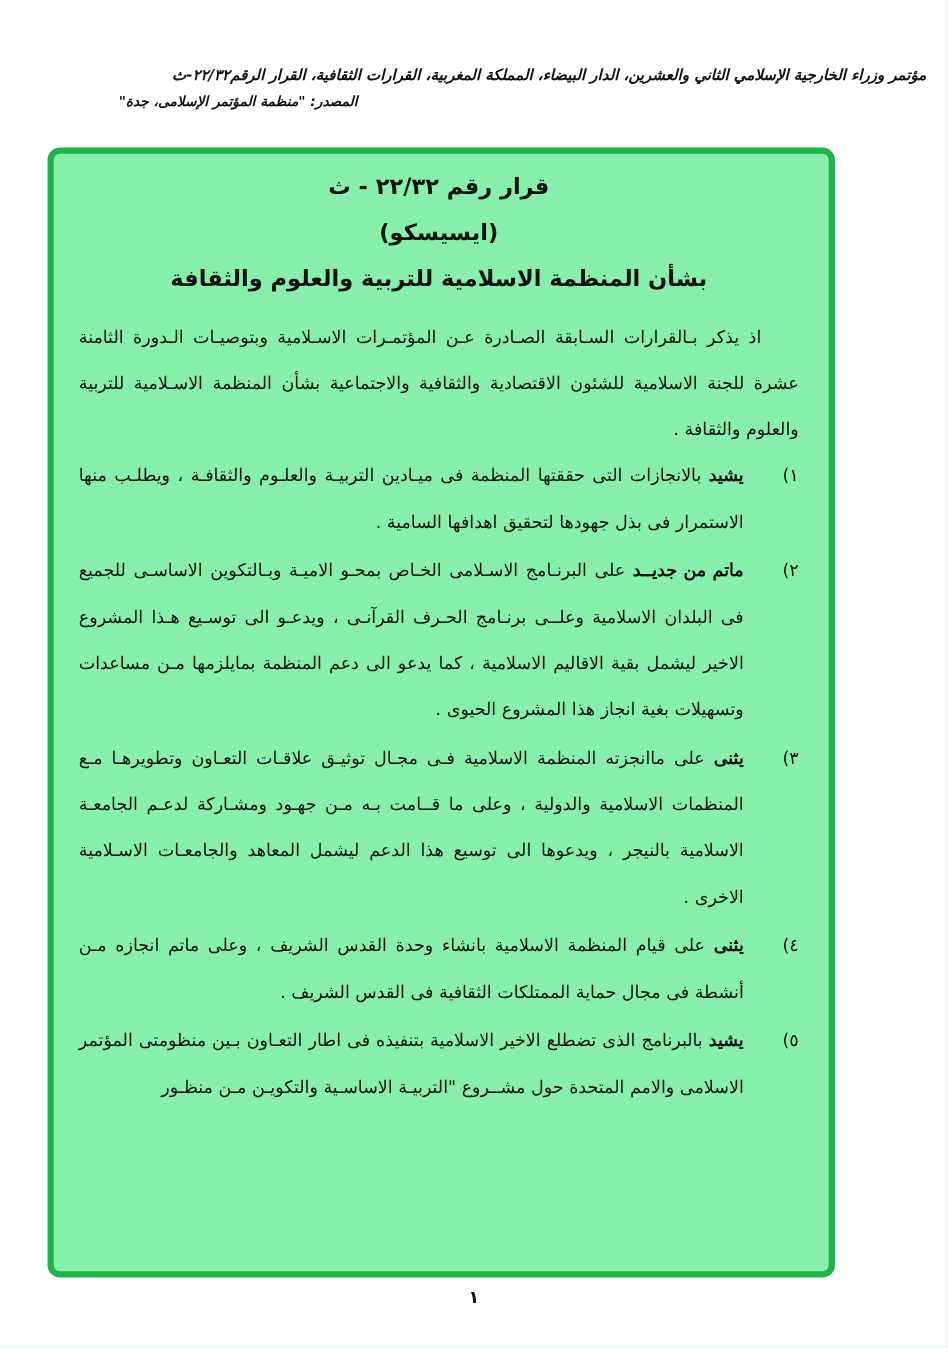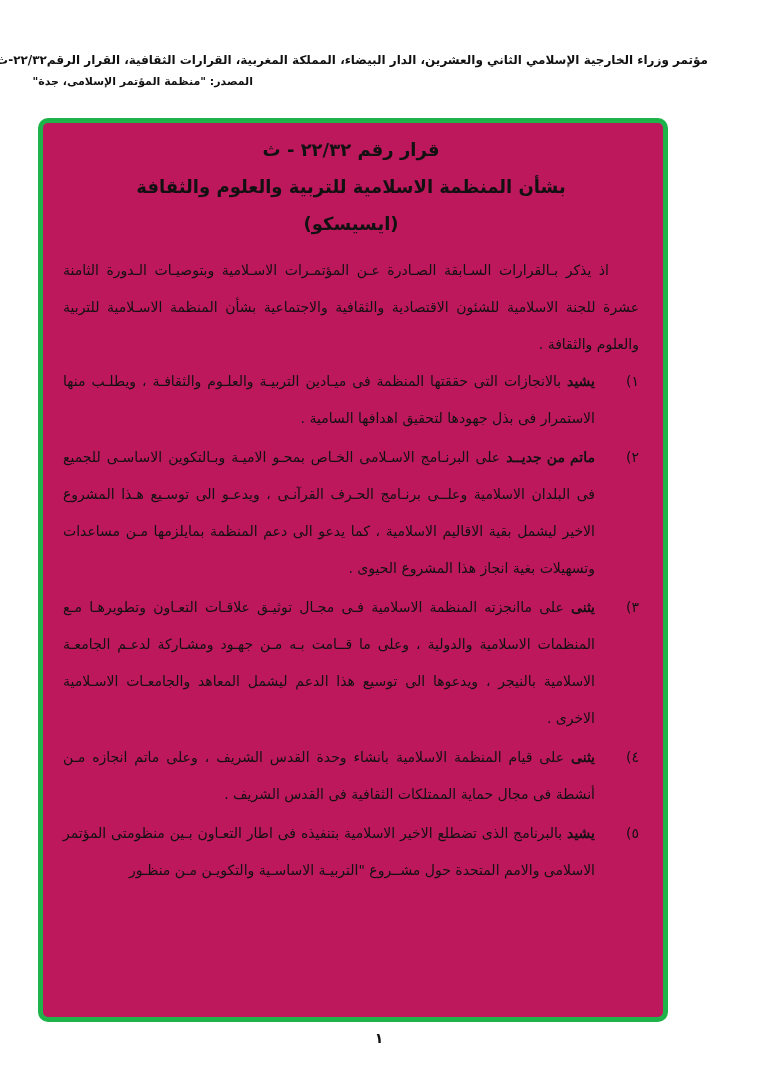--- a/index.html
+++ b/index.html
@@ -12,22 +12,23 @@
     height: 1078px;
     position: relative;
     overflow: hidden;
     font-family: "DejaVu Sans", sans-serif;
     color: #111111;
     direction: rtl;
   }
   .header {
     position: absolute;
     top: 50px;
-    right: 50px;
+    right: 17px;
     left: 34px;
+    font-style: italic;
   }
   .header-line1 {
     font-size: 12px;
     font-weight: bold;
     line-height: 20px;
     text-align: right;
     white-space: nowrap;
   }
   .header-line2 {
     font-size: 11px;
@@ -41,21 +42,21 @@
     position: absolute;
     top: 118px;
     left: 38px;
     width: 630px;
     height: 904px;
     box-sizing: border-box;
     border: 5px solid #1eb44a;
     border-radius: 10px;
     padding: 8px 24px 0 20px;
     overflow: hidden;
-    background: #be185d;
+    background: #86efac;
   }
   .title-block {
     text-align: center;
     font-weight: bold;
     font-size: 18px;
     line-height: 37px;
     margin-bottom: 10px;
   }
   .para {
     font-size: 14px;
@@ -102,22 +103,22 @@
 <body>
 
 <div class="header">
   <div class="header-line1">مؤتمر وزراء الخارجية الإسلامي الثاني والعشرين، الدار البيضاء، المملكة المغربية، القرارات الثقافية، القرار الرقم٢٢/٣٢-ث</div>
   <div class="header-line2">المصدر: "منظمة المؤتمر الإسلامى، جدة"</div>
 </div>
 
 <div class="green-box">
   <div class="title-block">
     <div>قرار رقم ٢٢/٣٢ - ث</div>
+    <div>(ايسيسكو)</div>
     <div>بشأن المنظمة الاسلامية للتربية والعلوم والثقافة</div>
-    <div>(ايسيسكو)</div>
   </div>
 
 
   <p class="para para-recall"><b>اذ يذكر</b><span> بـالقرارات السـابقة الصـادرة عـن المؤتمـرات الاسـلامية وبتوصيـات الـدورة الثامنة عشرة للجنة الاسلامية للشئون الاقتصادية والثقافية والاجتماعية بشأن المنظمة الاسـلامية للتربية والعلوم والثقافة .</span></p>
 
 
   <div class="items">
     <div class="item">
       <div class="item-num">١)</div>
       <p class="item-text"><b>يشيد</b><span> بالانجازات التى حققتها المنظمة فى ميـادين التربيـة والعلـوم والثقافـة ، ويطلـب منها الاستمرار فى بذل جهودها لتحقيق اهدافها السامية .</span></p>

